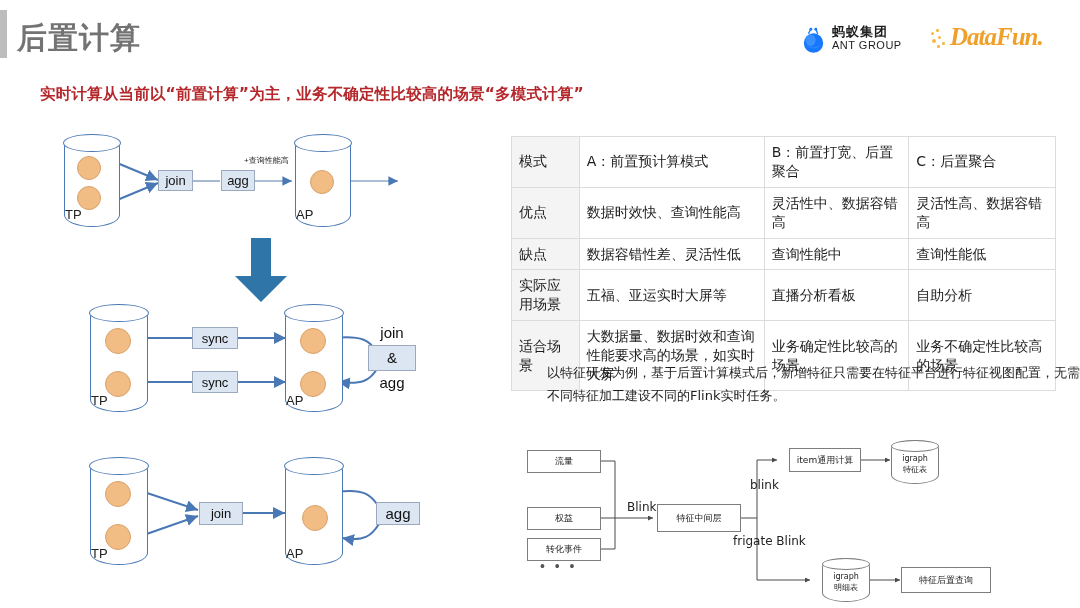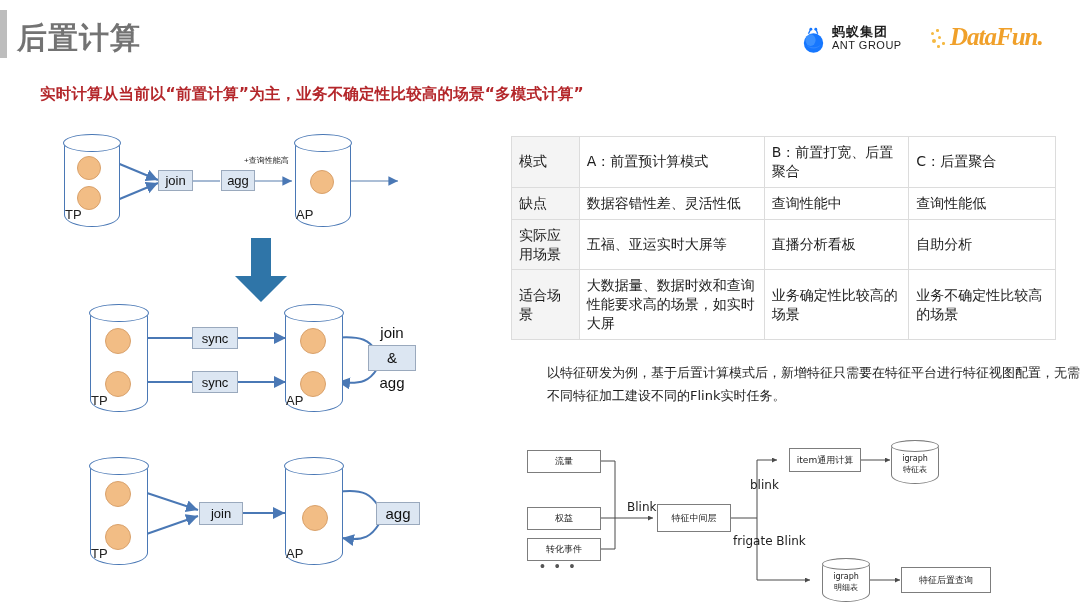--- a/index.html
+++ b/index.html
@@ -250,20 +250,26 @@
 
 <table id="cmp-table">
   <tbody>
     <tr>
       <td class="rowhead">模式</td>
       <td class="c1">A：前置预计算模式</td>
       <td class="c2">B：前置打宽、后置聚合</td>
       <td class="c3">C：后置聚合</td>
     </tr>
     <tr>
+      <td class="rowhead">优点</td>
+      <td class="c1">数据时效快、查询性能高</td>
+      <td class="c2">灵活性中、数据容错高</td>
+      <td class="c3">灵活性高、数据容错高</td>
+    </tr>
+    <tr>
       <td class="rowhead">缺点</td>
       <td class="c1">数据容错性差、灵活性低</td>
       <td class="c2">查询性能中</td>
       <td class="c3">查询性能低</td>
     </tr>
     <tr>
       <td class="rowhead">实际应用场景</td>
       <td class="c1">五福、亚运实时大屏等</td>
       <td class="c2">直播分析看板</td>
       <td class="c3">自助分析</td>
@@ -300,21 +306,21 @@
 
     <path d="M365,150 H395" stroke="#4a4a4a" stroke-width="1" fill="none" marker-end="url(#fa)"></path>
   </svg>
 
   <div class="fbox" style="left:22px;top:20px;width:74px;height:23px;">流量</div>
   <div class="fbox" style="left:22px;top:77px;width:74px;height:23px;">权益</div>
   <div class="fbox" style="left:22px;top:108px;width:74px;height:23px;">转化事件</div>
   <div id="ellipsis">• • •</div>
 
   <div class="flabel" style="left:122px;top:70px;">Blink</div>
-  <div class="fbox" style="left:152px;top:74px;width:74px;height:28px;">特征中间层</div>
+  <div class="fbox" style="left:152px;top:74px;width:84px;height:28px;">特征中间层</div>
 
   <div class="flabel" style="left:245px;top:48px;">blink</div>
   <div class="flabel" style="left:228px;top:104px;">frigate Blink</div>
 
   <div class="fbox" style="left:284px;top:18px;width:72px;height:24px;">item通用计算</div>
 
   <div class="fcyl" style="left:386px;top:10px;width:48px;height:44px;">
     <div class="flid"></div>
     <div class="ftxt">
       <div>igraph</div>

